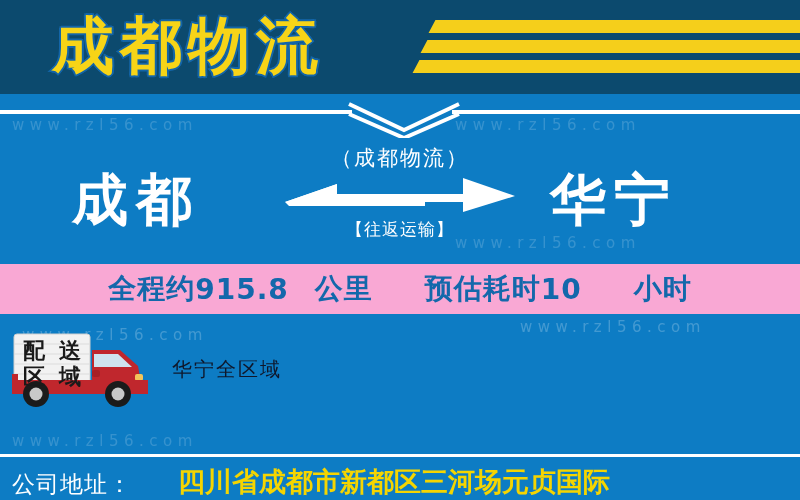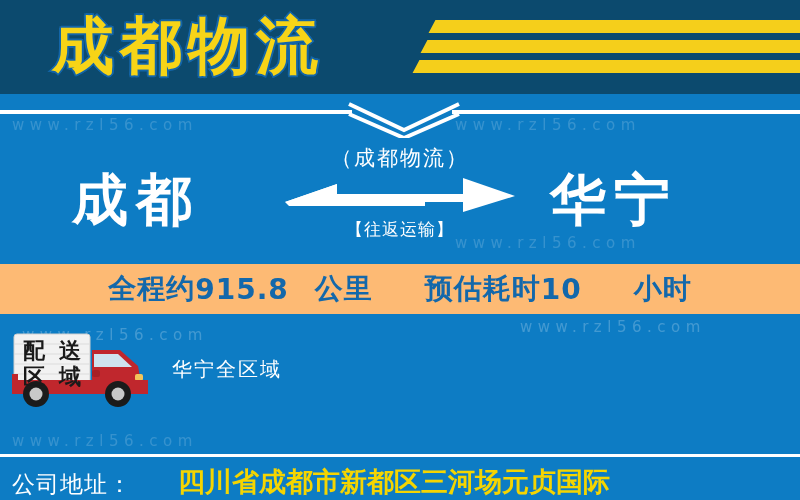--- a/index.html
+++ b/index.html
@@ -78,35 +78,35 @@
   }
   .arrow{position:absolute;left:285px;top:82px;width:230px;height:38px;}
   .mid-bot{
     position:absolute;left:292px;top:124px;width:216px;text-align:center;
     color:#ffffff;font-size:17px;letter-spacing:1px;white-space:nowrap;
   }
 
   
   .yellow-band{
     position:absolute;left:0;top:170px;width:800px;height:50px;
-    background:#fdba74;
+    background:#f9a8d4;
   }
   .yellow-band .txt{
     position:absolute;left:0;top:0;width:800px;height:50px;
     display:flex;align-items:center;justify-content:center;
     color:#1368ab;font-size:28px;font-weight:bold;letter-spacing:1px;
     white-space:nowrap;
   }
   .yellow-band .gap{display:inline-block;width:26px;}
 
   
   .truck{position:absolute;left:8px;top:236px;width:148px;height:78px;}
   .coverage{
     position:absolute;left:172px;top:262px;
-    color:#ffffff;font-size:20px;letter-spacing:2px;white-space:nowrap;
+    color:#0f172a;font-size:20px;letter-spacing:2px;white-space:nowrap;
   }
 
   
   .bottom-rule{position:absolute;left:0;top:360px;width:800px;height:3px;background:#ffffff;}
   .addr{
     position:absolute;left:0;top:368px;width:720px;height:38px;
     display:flex;align-items:flex-end;white-space:nowrap;
   }
   .addr .lbl{
     padding-left:12px;color:#ffffff;font-size:23px;letter-spacing:1px;

